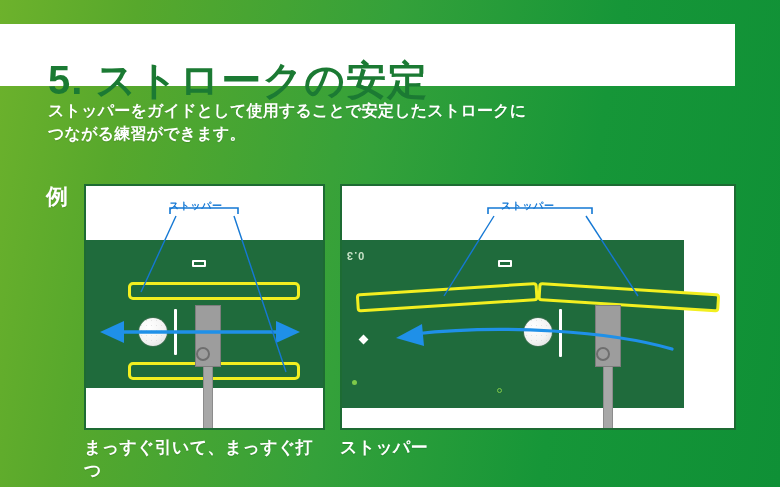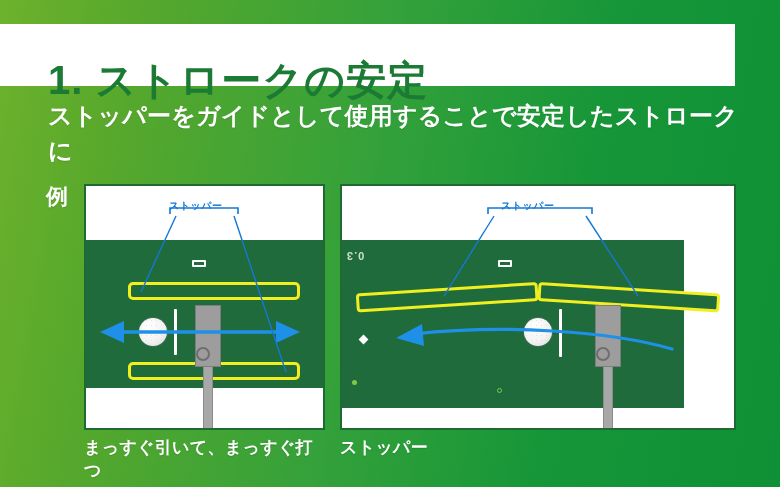--- a/index.html
+++ b/index.html
@@ -23,21 +23,21 @@
   .title-text{
     position:absolute;left:48px;top:25px;
     font-size:40px;font-weight:bold;color:#1b7a33;
     letter-spacing:1px;line-height:62px;white-space:nowrap;
     -webkit-font-smoothing:antialiased;
   }
 
   
   .lead{
     position:absolute;left:48px;top:99px;width:690px;
-    color:#ffffff;font-size:24px;font-weight:bold;line-height:1.45;
+    color:#ffffff;font-size:16px;font-weight:bold;line-height:1.45;
     letter-spacing:0.2px;
     text-shadow:0 1px 1px rgba(0,0,0,.12);
   }
   .lead span{display:block;}
 
   
   .rei{
     position:absolute;left:46px;top:182px;
     color:#ffffff;font-size:22px;font-weight:bold;
     text-shadow:0 1px 1px rgba(0,0,0,.15);
@@ -133,25 +133,26 @@
   }
   #caption-left{left:84px;width:241px;}
   #caption-right{left:340px;width:396px;}
 </style>
 </head>
 <body>
 
 <div id="slide">
 
   <div class="title-banner">
-    <div class="title-text">1. ストロークの安定</div>
+    <div class="title-text">5. ストロークの安定</div>
   </div>
 
   <div class="lead">
     <span>ストッパーをガイドとして使用することで安定したストロークに</span>
+    <span>つながる練習ができます。</span>
   </div>
 
   <div class="rei">例</div>
 
   <div class="card" id="card-left">
 
     <div class="mat" id="mat-left">
       <div class="mat-slot" style="left:106px;top:20px;"></div>
     </div>
 

